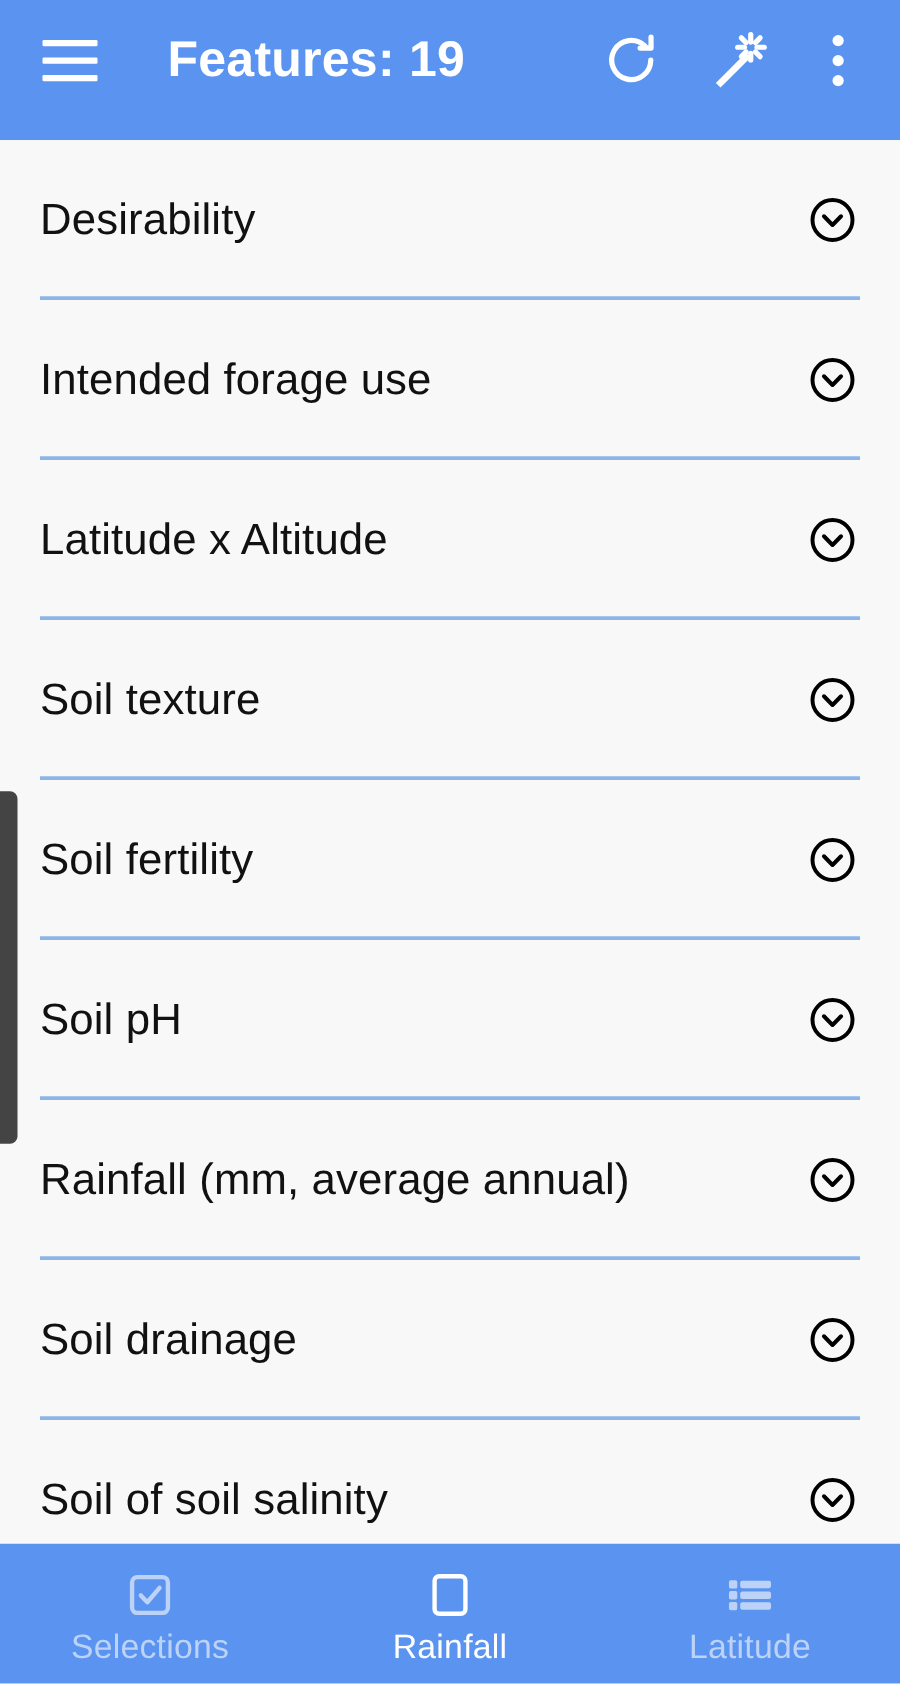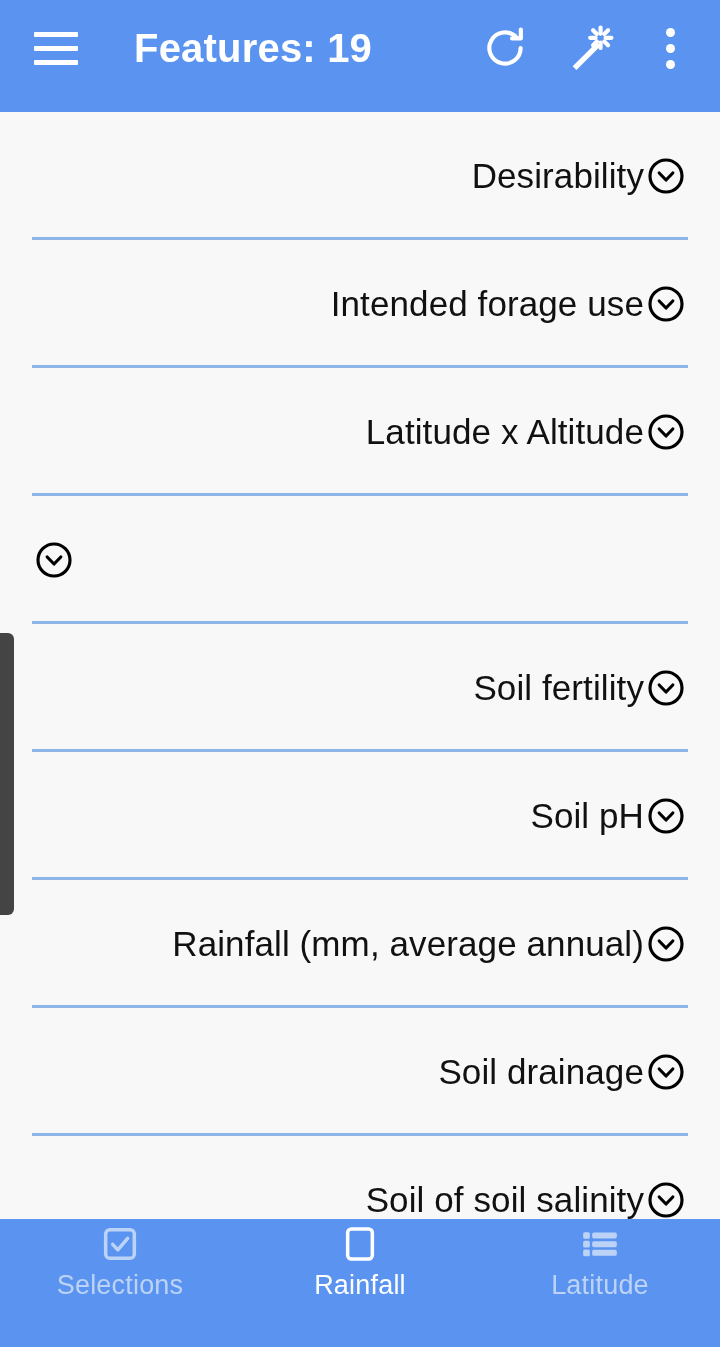--- a/index.html
+++ b/index.html
@@ -83,21 +83,21 @@
   
   .list-area {
     position: relative;
     flex: 1 1 auto;
     overflow: hidden;
     background: #f8f8f8;
   }
 
   .list {
     position: absolute;
-    top: 0; left: 0; right: 0; text-align: right;
+    top: 0; left: 0; right: 0;
   }
 
   .list-row {
     position: relative;
     height: 128px;
     display: flex;
     align-items: center;
     padding: 0 32px;
     background: #f8f8f8;
     cursor: pointer;
@@ -138,24 +138,24 @@
     width: 14px;
     background: #444444;
     border-radius: 0 6px 6px 0;
     cursor: pointer;
     z-index: 6;
   }
 
   
   .bottomnav {
     flex: 0 0 auto;
-    height: 128px;
+    height: 112px;
     background: #5b94f0;
     display: flex;
-    align-items: flex-start;
+    align-items: center;
     z-index: 5;
   }
 
   .nav-item {
     flex: 1 1 0;
     display: flex;
     flex-direction: column;
     align-items: center;
     justify-content: center;
     gap: 7px;
@@ -253,20 +253,21 @@
           <div class="row-label">Latitude x Altitude</div>
           <div class="row-chevron">
             <svg width="40" height="40" viewBox="0 0 24 24" fill="none" stroke="#000000" stroke-width="1.9" stroke-linecap="round" stroke-linejoin="round">
               <circle cx="12" cy="12" r="9.6"></circle>
               <polyline points="7.9,10.2 12,14.4 16.1,10.2"></polyline>
             </svg>
           </div>
           <div class="row-divider" style="background: rgb(140, 182, 232);"></div>
         </div>
         <div class="list-row">
+          <div class="row-label">Soil texture</div>
           <div class="row-chevron">
             <svg width="40" height="40" viewBox="0 0 24 24" fill="none" stroke="#000000" stroke-width="1.9" stroke-linecap="round" stroke-linejoin="round">
               <circle cx="12" cy="12" r="9.6"></circle>
               <polyline points="7.9,10.2 12,14.4 16.1,10.2"></polyline>
             </svg>
           </div>
           <div class="row-divider" style="background: rgb(140, 182, 232);"></div>
         </div>
         <div class="list-row">
           <div class="row-label">Soil fertility</div>

